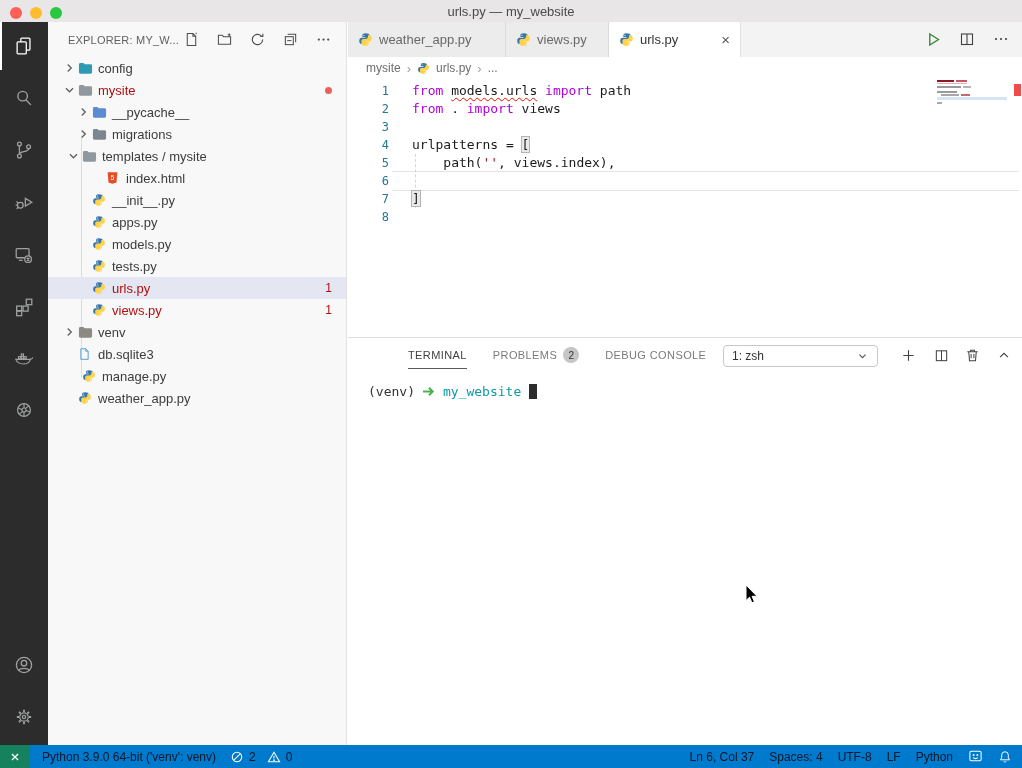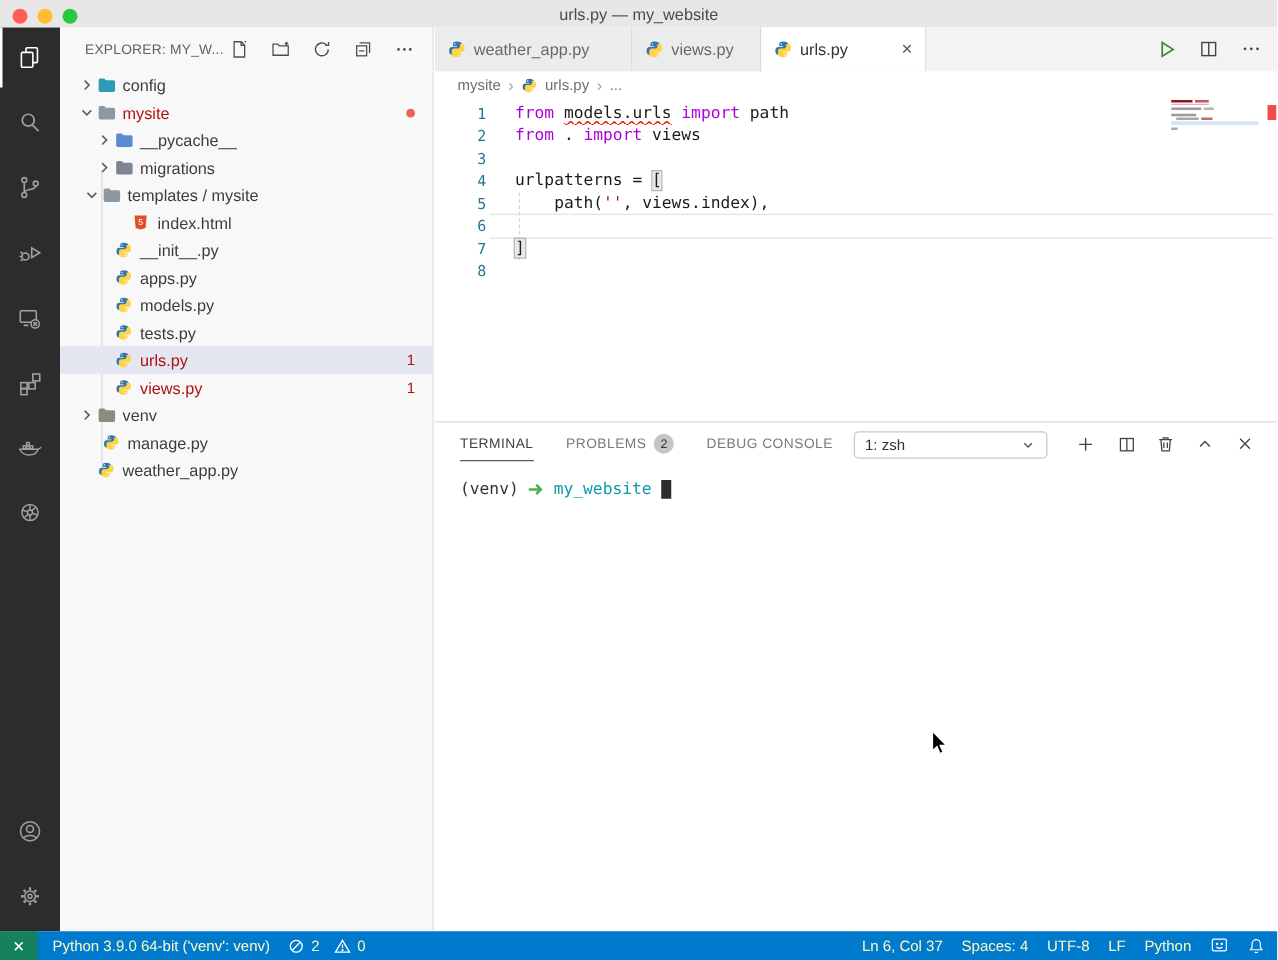--- a/index.html
+++ b/index.html
@@ -65,38 +65,38 @@
   .indent-guide{position:absolute;left:67px;top:75px;height:54px;width:0;
                 border-left:1px dashed #d6d6d6;}
   .minimap{position:absolute;right:12px;top:0;width:75px;height:28px;}
   .mm{position:absolute;height:2px;}
   .ovr-red{position:absolute;right:1px;top:5px;width:7px;height:12px;background:#f14c4c;}
 
   
   .panel{position:absolute;left:348px;top:337px;right:0;bottom:23px;background:#fff;
          border-top:1px solid #ddd;box-sizing:border-box;}
   .panel-tabs{position:relative;height:34px;display:flex;align-items:center;gap:26px;
-              padding-left:20px;font-size:11px;letter-spacing:.4px;color:#7a7a7a;}
+              padding-left:20px;font-size:11px;letter-spacing:.4px;color:#7a7a7a;margin-left:40px;}
   .ptab{display:flex;align-items:center;gap:6px;}
   .ptab.active{color:#424242;position:relative;}
   .ptab.active::after{content:"";position:absolute;left:0;right:0;bottom:-8px;height:1px;background:#5a5a5a;}
   .pbadge{width:16px;height:16px;border-radius:50%;background:#c5c5c5;color:#333;
           display:flex;align-items:center;justify-content:center;font-size:10px;letter-spacing:0;}
   .shellsel{position:absolute;left:335px;top:7px;width:155px;height:22px;box-sizing:border-box;
             border:1px solid #c8c8c8;border-radius:4px;background:#fff;display:flex;align-items:center;
             padding:0 8px;font-size:12px;color:#333;letter-spacing:0;}
   .shellsel .dd{margin-left:auto;color:#555;}
   .p-ic{position:absolute;top:7px;width:20px;height:20px;color:#424242;}
   .termline{position:absolute;left:20px;top:46px;font-family:"DejaVu Sans Mono",monospace;
             font-size:13px;color:#333;display:flex;align-items:center;}
   .tdir{color:#0e9aa7;font-weight:normal;}
   .tcur{display:inline-block;width:8px;height:15px;background:#2d2d2d;margin-left:8px;}
 
   
-  .statusbar{position:absolute;left:0;right:0;bottom:0;height:23px;background:#007acc;color:#fef9c3;
+  .statusbar{position:absolute;left:0;right:0;bottom:0;height:23px;background:#007acc;color:#0f172a;
              font-size:12px;display:flex;align-items:center;}
   .remote{width:30px;height:23px;background:#16825d;display:flex;align-items:center;justify-content:center;}
   .sb-item{display:flex;align-items:center;gap:5px;}
   .sb-left{display:flex;align-items:center;gap:14px;margin-left:12px;}
   .sb-right{margin-left:auto;display:flex;align-items:center;gap:15px;padding-right:10px;}
 
   .mousecur{position:absolute;left:745px;top:585px;z-index:50;}
 </style>
 </head>
 <body>
@@ -391,20 +391,30 @@
             </svg>
           </span>
         <span class="ficon" style="color:#8b8b83">
             <svg width="15" height="15" viewBox="0 0 16 16">
               <use href="#foldp"></use>
             </svg>
           </span>
         <span class="lbl">venv</span>
       </div>
 
+      <div class="row" style="padding-left:12px">
+        <span class="chev"></span>
+        <span class="ficon">
+          <svg width="13" height="14" viewBox="0 0 16 16" fill="none" stroke="#4fa3d1" stroke-width="1.2">
+              <path d="M3.5 1.5h6l3 3v10h-9z"></path>
+              <path d="M9.5 1.5v3h3"></path>
+            </svg>
+        </span>
+        <span class="lbl">db.sqlite3</span>
+      </div>
 
       <div class="row" style="padding-left:16px">
         <span class="chev"></span>
         <span class="ficon">
             <svg width="14" height="14" viewBox="0 0 24 24">
               <use href="#pyico"></use>
             </svg>
           </span>
         <span class="lbl">manage.py</span>
       </div>

